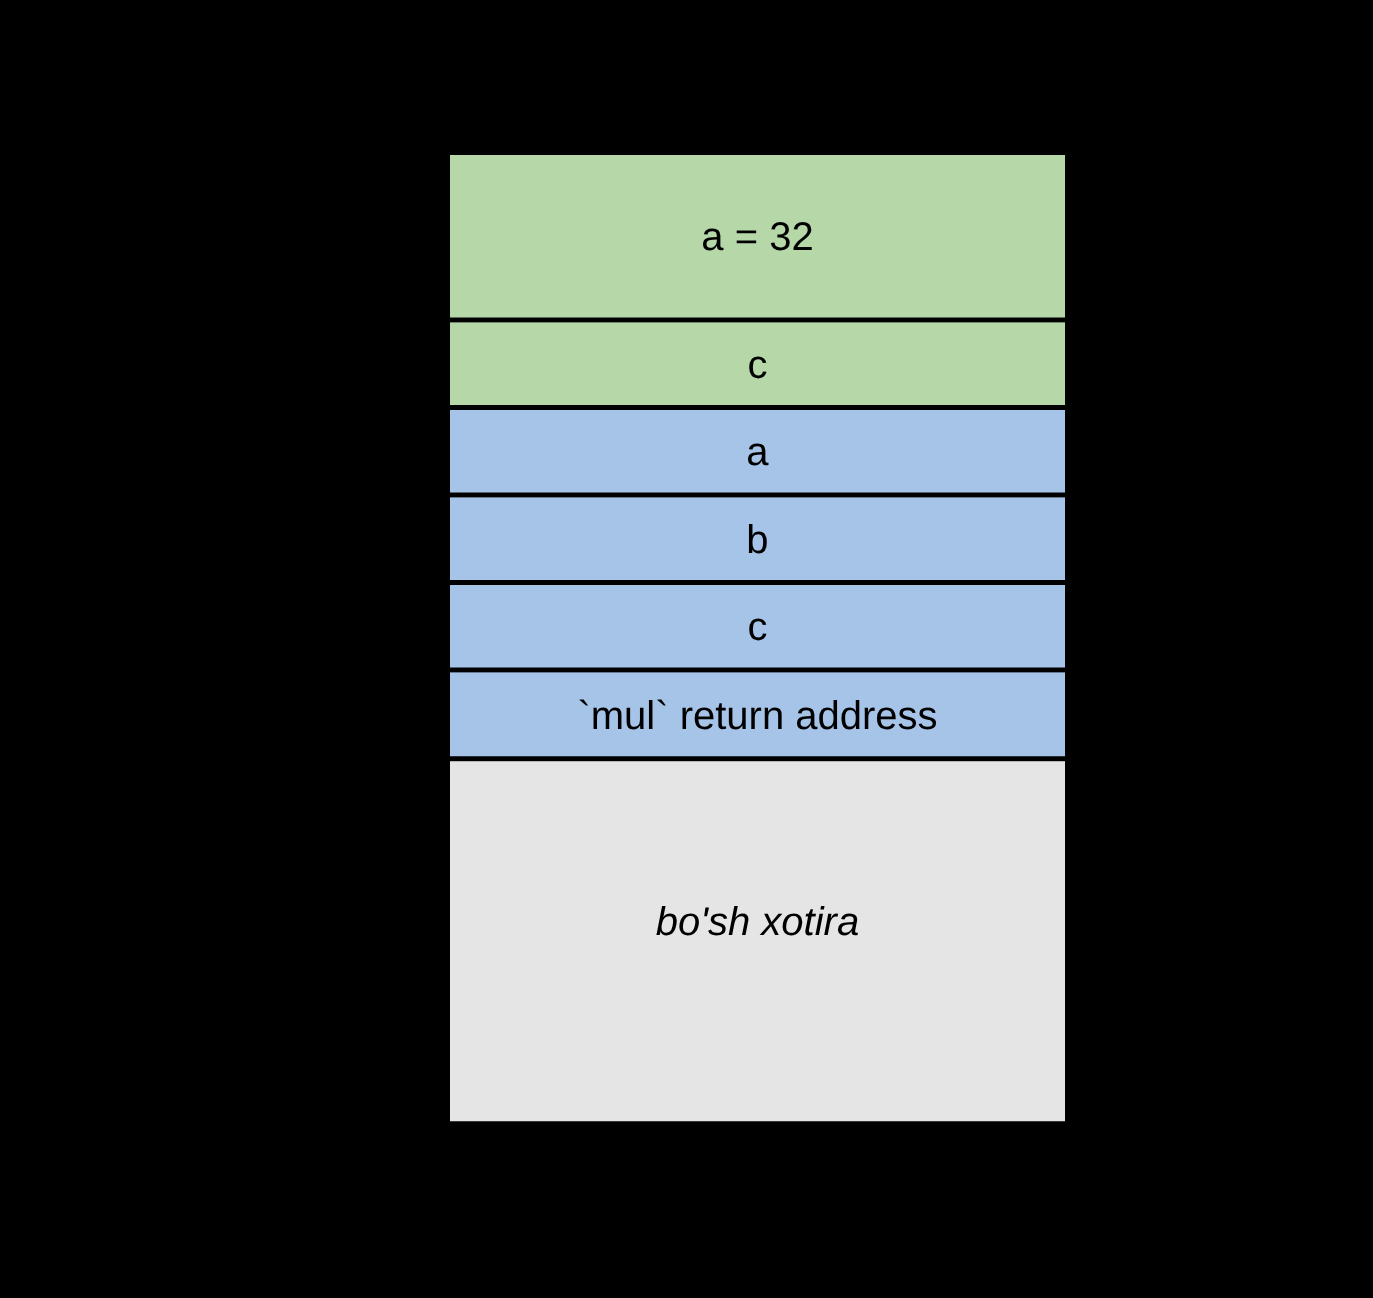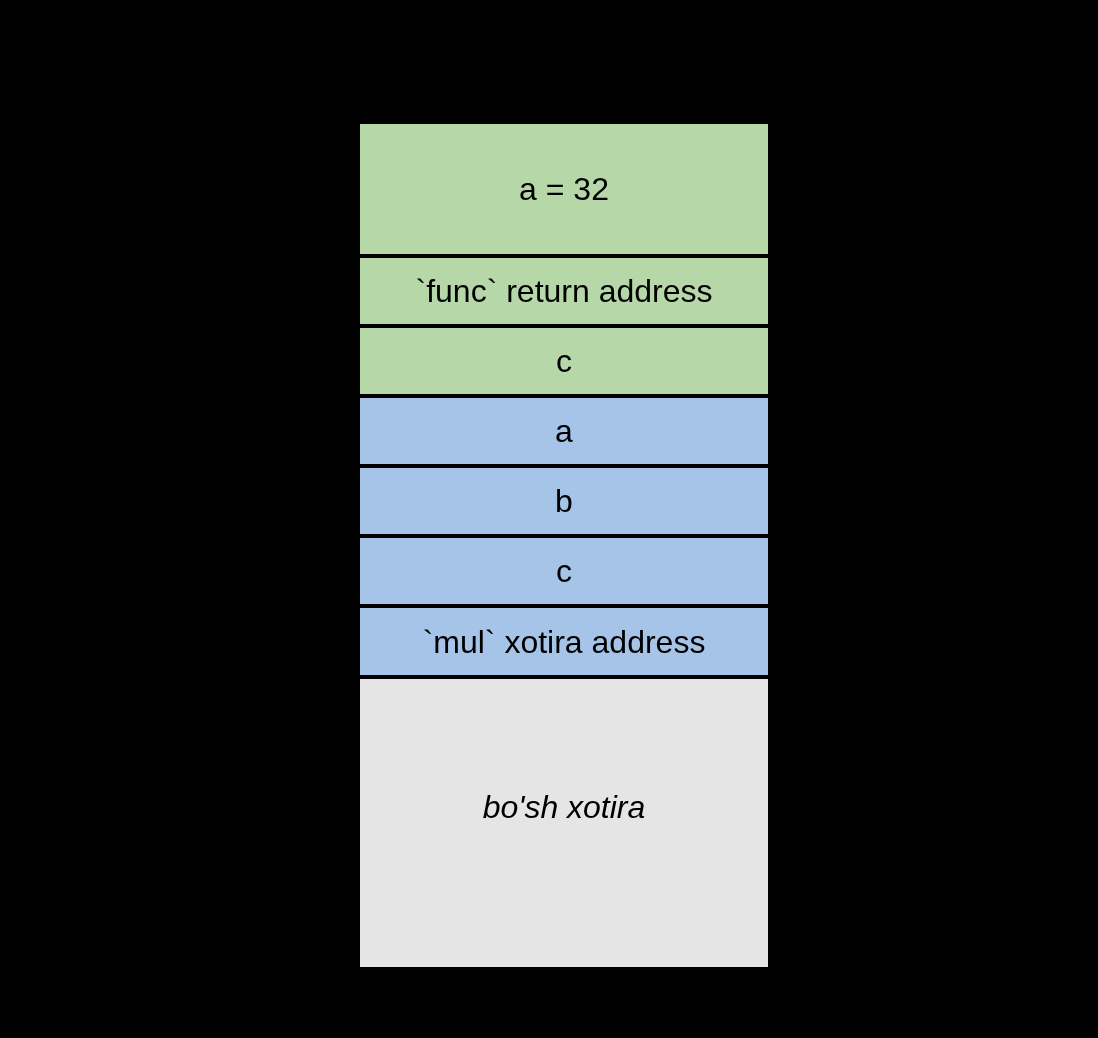--- a/index.html
+++ b/index.html
@@ -8,21 +8,21 @@
     height: 1038px;
     background: #000000;
     position: relative;
     overflow: hidden;
     font-family: "Liberation Sans", "DejaVu Sans", sans-serif;
   }
   .stack {
     position: absolute;
     left: 360px;
     top: 124px;
-    width: 408px;
+    width: 492px;
     display: flex;
     flex-direction: column;
   }
   .cell {
     box-sizing: border-box;
     display: flex;
     align-items: center;
     justify-content: center;
     border-bottom: 4px solid #000000;
     font-size: 32px;
@@ -49,41 +49,38 @@
 </head>
 <body>
 
 <div class="stack">
 
   <div class="cell green h-tall">
     <span class="cell-label">a = 32</span>
   </div>
 
 
-  <div class="cell green h-std">
-    <span class="cell-label">`func` return address</span>
-  </div>
 
   <div class="cell green h-std">
     <span class="cell-label">c</span>
   </div>
 
   <div class="cell blue h-std">
     <span class="cell-label">a</span>
   </div>
 
   <div class="cell blue h-std">
     <span class="cell-label">b</span>
   </div>
 
   <div class="cell blue h-std">
     <span class="cell-label">c</span>
   </div>
 
   <div class="cell blue h-mul">
-    <span class="cell-label">`mul` xotira address</span>
+    <span class="cell-label">`mul` return address</span>
   </div>
 
   <div class="cell gray h-free">
     <span class="cell-label free-label">bo'sh xotira</span>
   </div>
 
 </div>
 
 </body></html>

